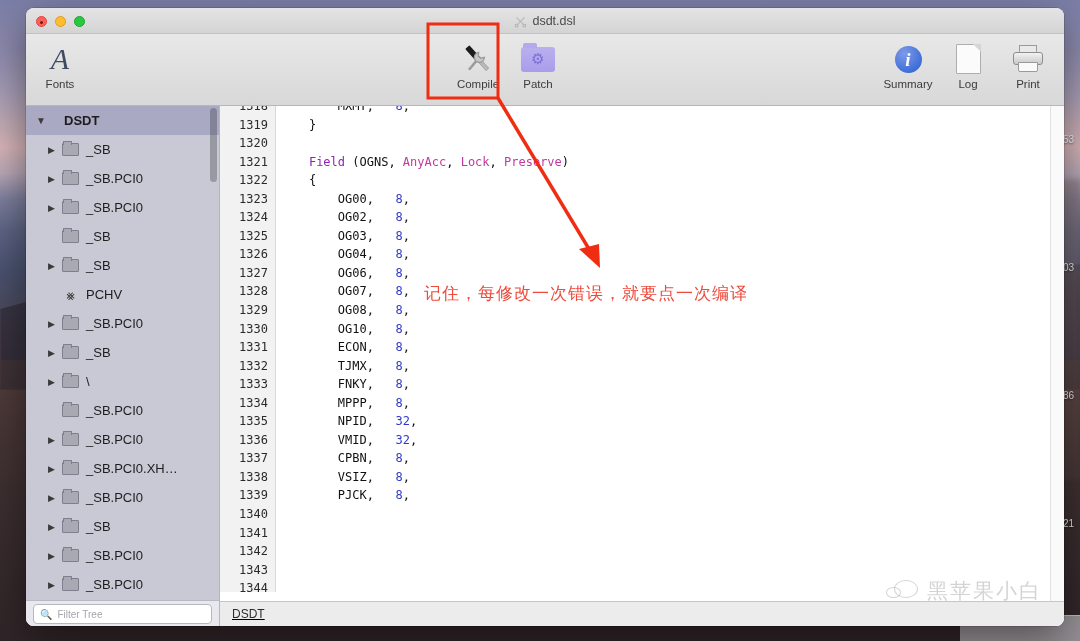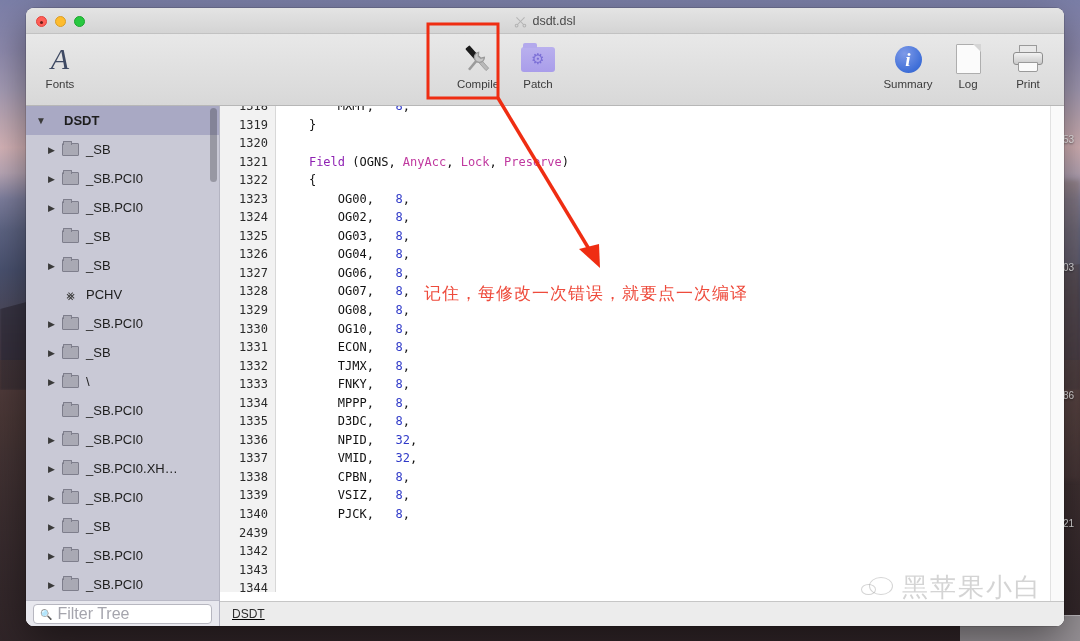--- a/index.html
+++ b/index.html
@@ -174,21 +174,21 @@
   }
   #filter-bar {
     height: 26px; flex: 0 0 26px; background: #e8e8ee; padding: 3px 7px;
     border-top: 1px solid #b9b9c6;
   }
   #filter-field {
     height: 20px; width: 100%; background: #fff; border: 1px solid #b7b7c0;
     border-radius: 4px; display: flex; align-items: center; padding: 0 6px; gap: 5px;
   }
   #filter-field .mag { font-size: 10px; color: #8b8b93; }
-  #filter-field .ph { font-size: 16px; color: #a5a5ad; }
+  #filter-field .ph { font-size: 10px; color: #a5a5ad; }
   
   #content { flex: 1; position: relative; display: flex; flex-direction: column; min-width: 0; text-decoration: underline; }
   #code-area {
     flex: 1; position: relative; overflow: hidden; background: #fff;
     font-family: "DejaVu Sans Mono", "Liberation Mono", monospace;
     font-size: 12px; line-height: 18.55px;
   }
   #gutter {
     position: absolute; left: 0; top: 0; width: 56px; height: 100%;
     background: #f2f2f2; border-right: 1px solid #d8d8d8;
@@ -219,21 +219,21 @@
     position: absolute; left: 424px; top: 282px; z-index: 51;
     font-size: 17px; color: #ee4b3c; letter-spacing: 1px;
     font-family: "DejaVu Sans", sans-serif; pointer-events: none; white-space: nowrap;
   }
   
   #watermark {
     position: absolute; right: 38px; bottom: 36px; z-index: 52;
     display: flex; align-items: center; gap: 7px;
     color: rgba(120,120,120,.32); pointer-events: none;
   }
-  #watermark .wm-text { font-size: 26px; letter-spacing: 2px; text-align: right; }
+  #watermark .wm-text { font-size: 21px; letter-spacing: 2px; text-align: right; }
   #wm-bubbles { width: 34px; height: 22px; position: relative; }
   #wm-bubbles .b1, #wm-bubbles .b2 {
     position: absolute; border: 1.5px solid rgba(120,120,120,.32); border-radius: 50%;
   }
   #wm-bubbles .b1 { left: 8px; top: 0; width: 24px; height: 18px; }
   #wm-bubbles .b2 { left: 0; top: 7px; width: 15px; height: 11px; background: rgba(255,255,255,.0); }
 </style>
 </head>
 <body>
 
@@ -464,21 +464,21 @@
               <div class="gl">1331</div>
               <div class="gl">1332</div>
               <div class="gl">1333</div>
               <div class="gl">1334</div>
               <div class="gl">1335</div>
               <div class="gl">1336</div>
               <div class="gl">1337</div>
               <div class="gl">1338</div>
               <div class="gl">1339</div>
               <div class="gl">1340</div>
-              <div class="gl">2439</div>
+              <div class="gl">1341</div>
               <div class="gl">1342</div>
               <div class="gl">1343</div>
               <div class="gl">1344</div>
               <div class="gl">1345</div>
             </div>
           <div id="code-lines" style="top: -9px;">
               <div class="cl"><span class="k-txt">        MXMY,   </span><span class="k-num">8</span><span class="k-txt">,</span></div>
               <div class="cl"><span class="k-txt">    }</span></div>
               <div class="cl"><span class="k-txt"></span></div>
               <div class="cl"><span class="k-txt">    </span><span class="k-kw">Field </span><span class="k-txt">(OGNS, </span><span class="k-arg">AnyAcc</span><span class="k-txt">, </span><span class="k-arg">Lock</span><span class="k-txt">, </span><span class="k-arg">Preserve</span><span class="k-txt">)</span></div>
@@ -488,21 +488,20 @@
               <div class="cl"><span class="k-txt">        OG03,   </span><span class="k-num">8</span><span class="k-txt">,</span></div>
               <div class="cl"><span class="k-txt">        OG04,   </span><span class="k-num">8</span><span class="k-txt">,</span></div>
               <div class="cl"><span class="k-txt">        OG06,   </span><span class="k-num">8</span><span class="k-txt">,</span></div>
               <div class="cl"><span class="k-txt">        OG07,   </span><span class="k-num">8</span><span class="k-txt">,</span></div>
               <div class="cl"><span class="k-txt">        OG08,   </span><span class="k-num">8</span><span class="k-txt">,</span></div>
               <div class="cl"><span class="k-txt">        OG10,   </span><span class="k-num">8</span><span class="k-txt">,</span></div>
               <div class="cl"><span class="k-txt">        ECON,   </span><span class="k-num">8</span><span class="k-txt">,</span></div>
               <div class="cl"><span class="k-txt">        TJMX,   </span><span class="k-num">8</span><span class="k-txt">,</span></div>
               <div class="cl"><span class="k-txt">        FNKY,   </span><span class="k-num">8</span><span class="k-txt">,</span></div>
               <div class="cl"><span class="k-txt">        MPPP,   </span><span class="k-num">8</span><span class="k-txt">,</span></div>
-              <div class="cl"><span class="k-txt">        D3DC,   </span><span class="k-num">8</span><span class="k-txt">,</span></div>
               <div class="cl"><span class="k-txt">        NPID,   </span><span class="k-num">32</span><span class="k-txt">,</span></div>
               <div class="cl"><span class="k-txt">        VMID,   </span><span class="k-num">32</span><span class="k-txt">,</span></div>
               <div class="cl"><span class="k-txt">        CPBN,   </span><span class="k-num">8</span><span class="k-txt">,</span></div>
               <div class="cl"><span class="k-txt">        VSIZ,   </span><span class="k-num">8</span><span class="k-txt">,</span></div>
               <div class="cl"><span class="k-txt">        PJCK,   </span><span class="k-num">8</span><span class="k-txt">,</span></div>
             </div>
           <div id="code-scroll-track"></div>
         </div>
         <div id="statusbar">
           <span>DSDT</span>

